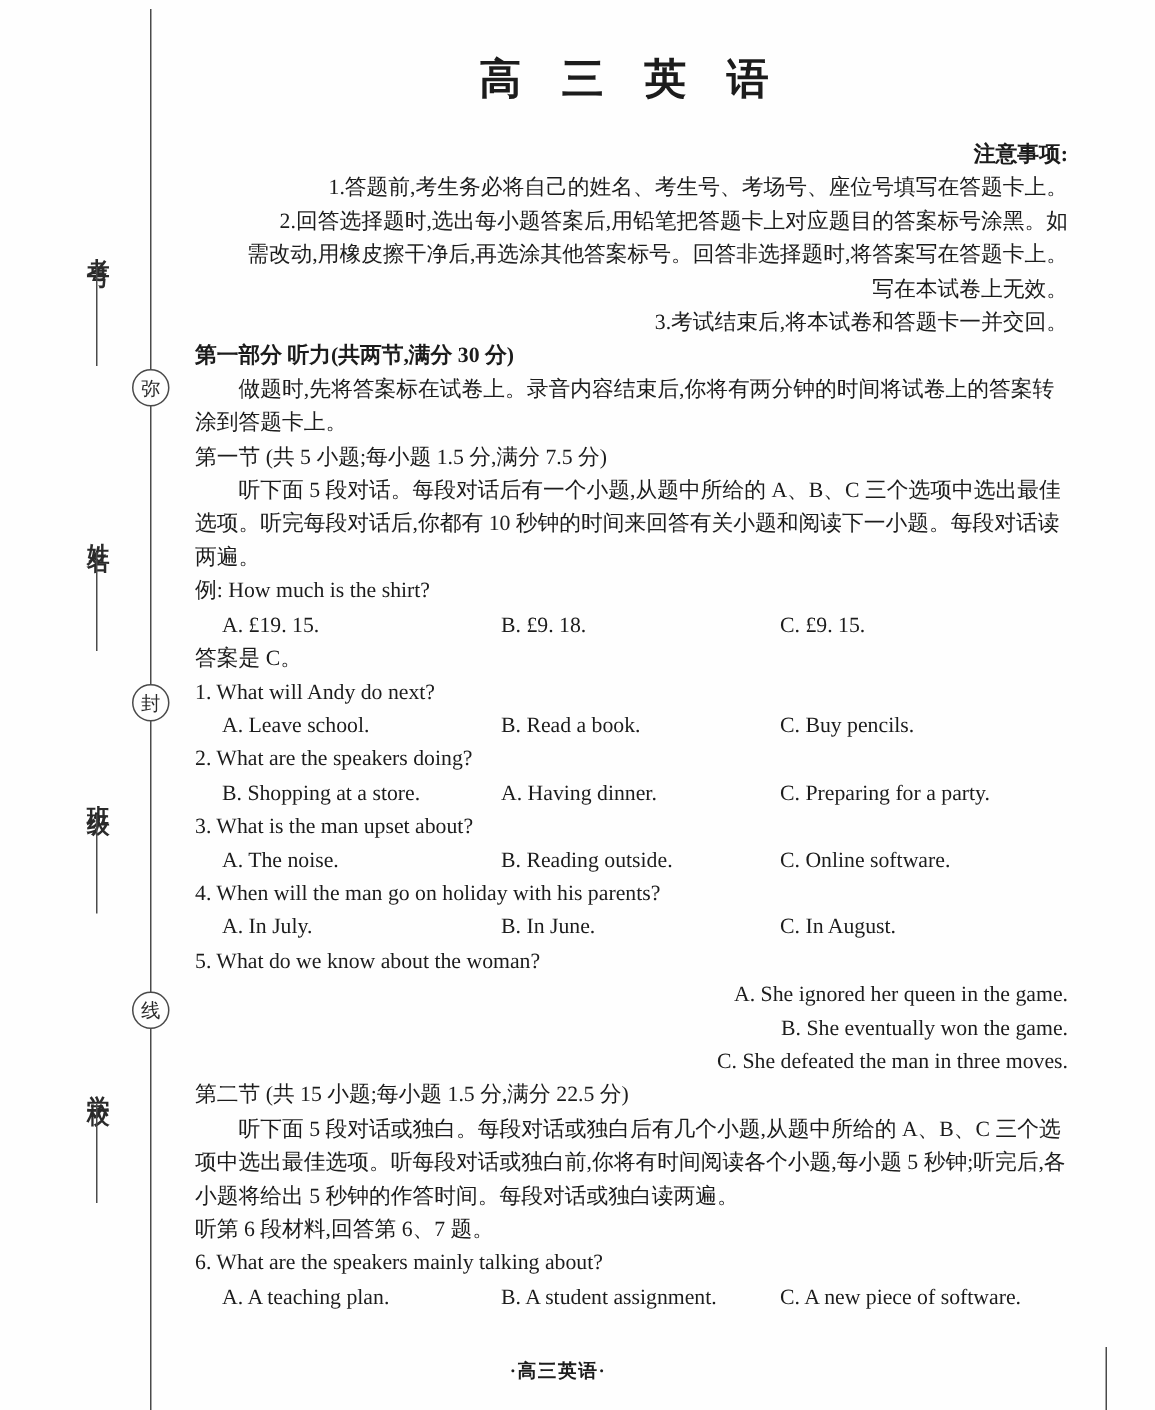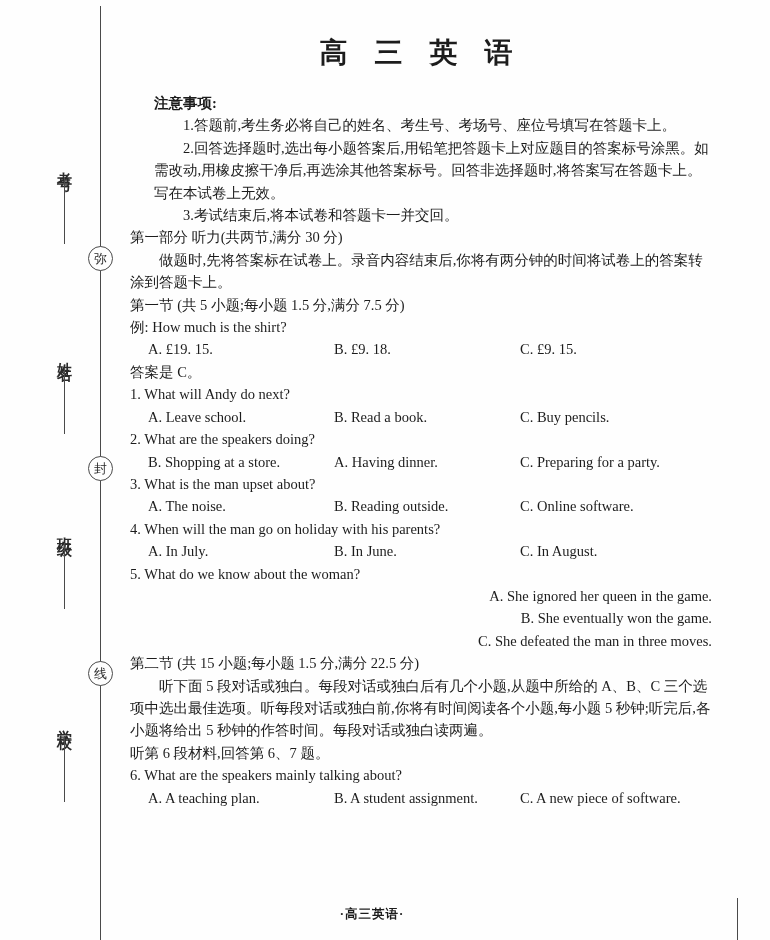--- a/index.html
+++ b/index.html
@@ -37,23 +37,23 @@
     text-align:center; font-size:28px; font-weight:bold; letter-spacing:10px;margin-top:12px;
   }
 
   .content {
     position:absolute; left:130px; top:92px; width:582px;
     font-size:14.5px; line-height:22.4px;
   }
   .content p { margin:0; }
   .bold { font-weight:bold; }
   .indent { text-indent:2em; }
-  .notice-block { padding-left:24px; }
+  .notice-block { padding-left:24px;text-align:right; }
   .notice-block .n-item { text-indent:2em; }
-  .part-heading { font-weight:normal; margin-top:14px; }
+  .part-heading { font-weight:bold; margin-top:14px; }
 
   .options-row { display:grid; grid-template-columns:186px 186px 1fr; padding-left:18px; }
   .options-col { padding-left:18px;text-align:right; }
   .options-col .opt { display:block; }
 
   .footer {
     position:absolute; left:0; width:744px; top:906px;
     text-align:center; font-size:12.5px; font-weight:bold; letter-spacing:1px;
   }
 </style>
@@ -100,20 +100,21 @@
       <p class="bold">注意事项:</p>
       <p class="n-item">1.答题前,考生务必将自己的姓名、考生号、考场号、座位号填写在答题卡上。</p>
       <p class="n-item">2.回答选择题时,选出每小题答案后,用铅笔把答题卡上对应题目的答案标号涂黑。如需改动,用橡皮擦干净后,再选涂其他答案标号。回答非选择题时,将答案写在答题卡上。写在本试卷上无效。</p>
       <p class="n-item">3.考试结束后,将本试卷和答题卡一并交回。</p>
     </div>
 
     <p class="part-heading">第一部分  听力(共两节,满分 30 分)</p>
     <p class="indent">做题时,先将答案标在试卷上。录音内容结束后,你将有两分钟的时间将试卷上的答案转涂到答题卡上。</p>
 
     <p>第一节  (共 5 小题;每小题 1.5 分,满分 7.5 分)</p>
+    <p class="indent">听下面 5 段对话。每段对话后有一个小题,从题中所给的 A、B、C 三个选项中选出最佳选项。听完每段对话后,你都有 10 秒钟的时间来回答有关小题和阅读下一小题。每段对话读两遍。</p>
 
     <div>
       <p>例: How much is the shirt?</p>
       <div class="options-row">
         <span class="opt">A. £19. 15.</span>
         <span class="opt">B. £9. 18.</span>
         <span class="opt">C. £9. 15.</span>
       </div>
       <p>答案是 C。</p>
     </div>

